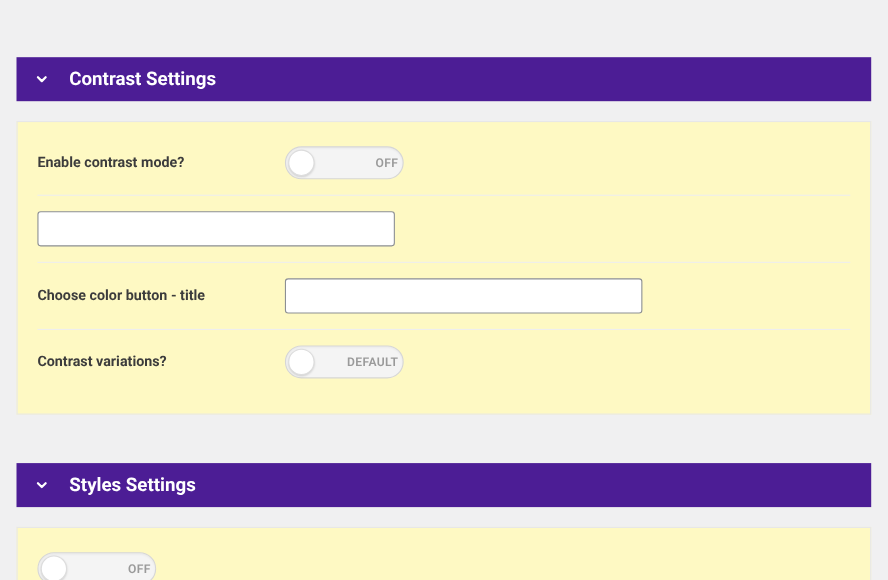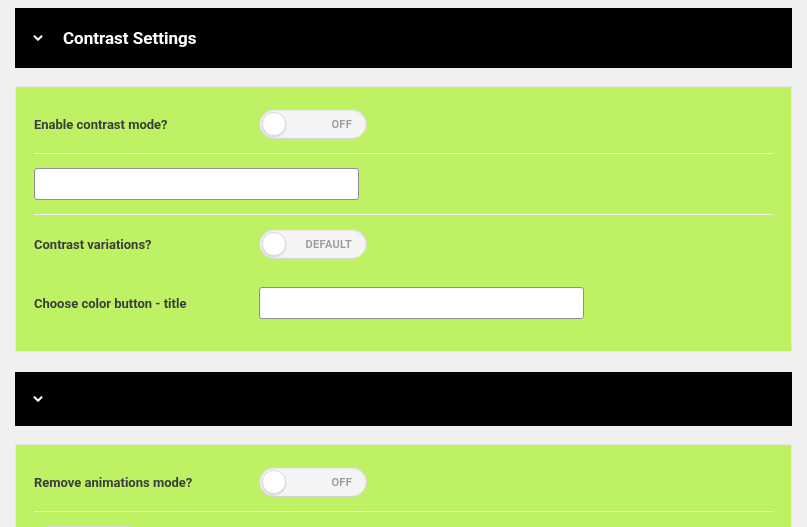--- a/index.html
+++ b/index.html
@@ -10,44 +10,45 @@
     body {
       font-family: -apple-system, BlinkMacSystemFont, "Segoe UI", Roboto, sans-serif;
       background: #f0f0f1;
       padding: 8px 15px;
       width: 807px;
     }
     .section {
       margin-bottom: 20px;
     }
     .section-header {
-      background: #000000;
+      background: #4c1d95;
       color: #fff;
-      padding: 20px 16px;
+      padding: 10px 16px;
       display: flex;
       align-items: center;
       gap: 18px;
+      margin-top: 44px;
     }
     .section-header .chevron {
       width: 14px;
       height: 14px;
       display: flex;
       align-items: center;
       justify-content: center;
     }
     .section-header .chevron svg {
       width: 14px;
       height: 14px;
     }
     .section-title {
       font-size: 17px;
       font-weight: 700;
     }
     .section-body {
-      background: #bef264;
+      background: #fef9c3;
       padding: 8px 18px 18px 18px;
       margin-top: 18px;
       border: 1px solid #e7e7e8;
     }
     .field-row {
       display: flex;
       align-items: center;
       padding: 14px 0;
       border-bottom: 1px solid #eee;
     }
@@ -94,21 +95,21 @@
       top: 2px;
       width: 24px;
       height: 24px;
       background: #fff;
       border: 1px solid #ddd;
       border-radius: 50%;
       box-shadow: 0 1px 2px rgba(0,0,0,0.15);
     }
     .toggle-label {
       position: absolute;
-      right: 14px;
+      right: 4px;
       font-size: 11px;
       font-weight: 600;
       color: #9a9a9a;
       letter-spacing: 0.3px;
     }
   </style>
 </head>
 <body>
 
 <div class="section">
@@ -131,52 +132,52 @@
         </div>
       </div>
     </div>
 
     <div class="field-row">
       <div class="field-control">
         <input type="text" class="text-input" value="" style="">
       </div>
     </div>
 
+    <div class="field-row">
+      <div class="field-label">Choose color button - title</div>
+      <div class="field-control">
+        <input type="text" class="text-input" value="" style="">
+      </div>
+    </div>
+
     <div class="field-row no-border">
       <div class="field-label">Contrast variations?</div>
       <div class="field-control">
         <div class="toggle">
           <div class="toggle-knob"></div>
           <span class="toggle-label">DEFAULT</span>
         </div>
-      </div>
-    </div>
-
-    <div class="field-row">
-      <div class="field-label">Choose color button - title</div>
-      <div class="field-control">
-        <input type="text" class="text-input" value="" style="">
       </div>
     </div>
 
   </div>
 </div>
 
 <div class="section">
   <div class="section-header">
     <span class="chevron">
       <svg viewBox="0 0 24 24" fill="none" stroke="#fff" stroke-width="3.5" stroke-linecap="round" stroke-linejoin="round">
           <polyline points="6 9 12 15 18 9"></polyline>
         </svg>
     </span>
+    <span class="section-title">Styles Settings</span>
   </div>
   <div class="section-body">
 
     <div class="field-row">
-      <div class="field-label">Remove animations mode?</div>
       <div class="field-control">
         <div class="toggle">
           <div class="toggle-knob"></div>
           <span class="toggle-label">OFF</span>
         </div>
       </div>
     </div>
 
     <div class="field-row no-border">
       <div class="field-control">

